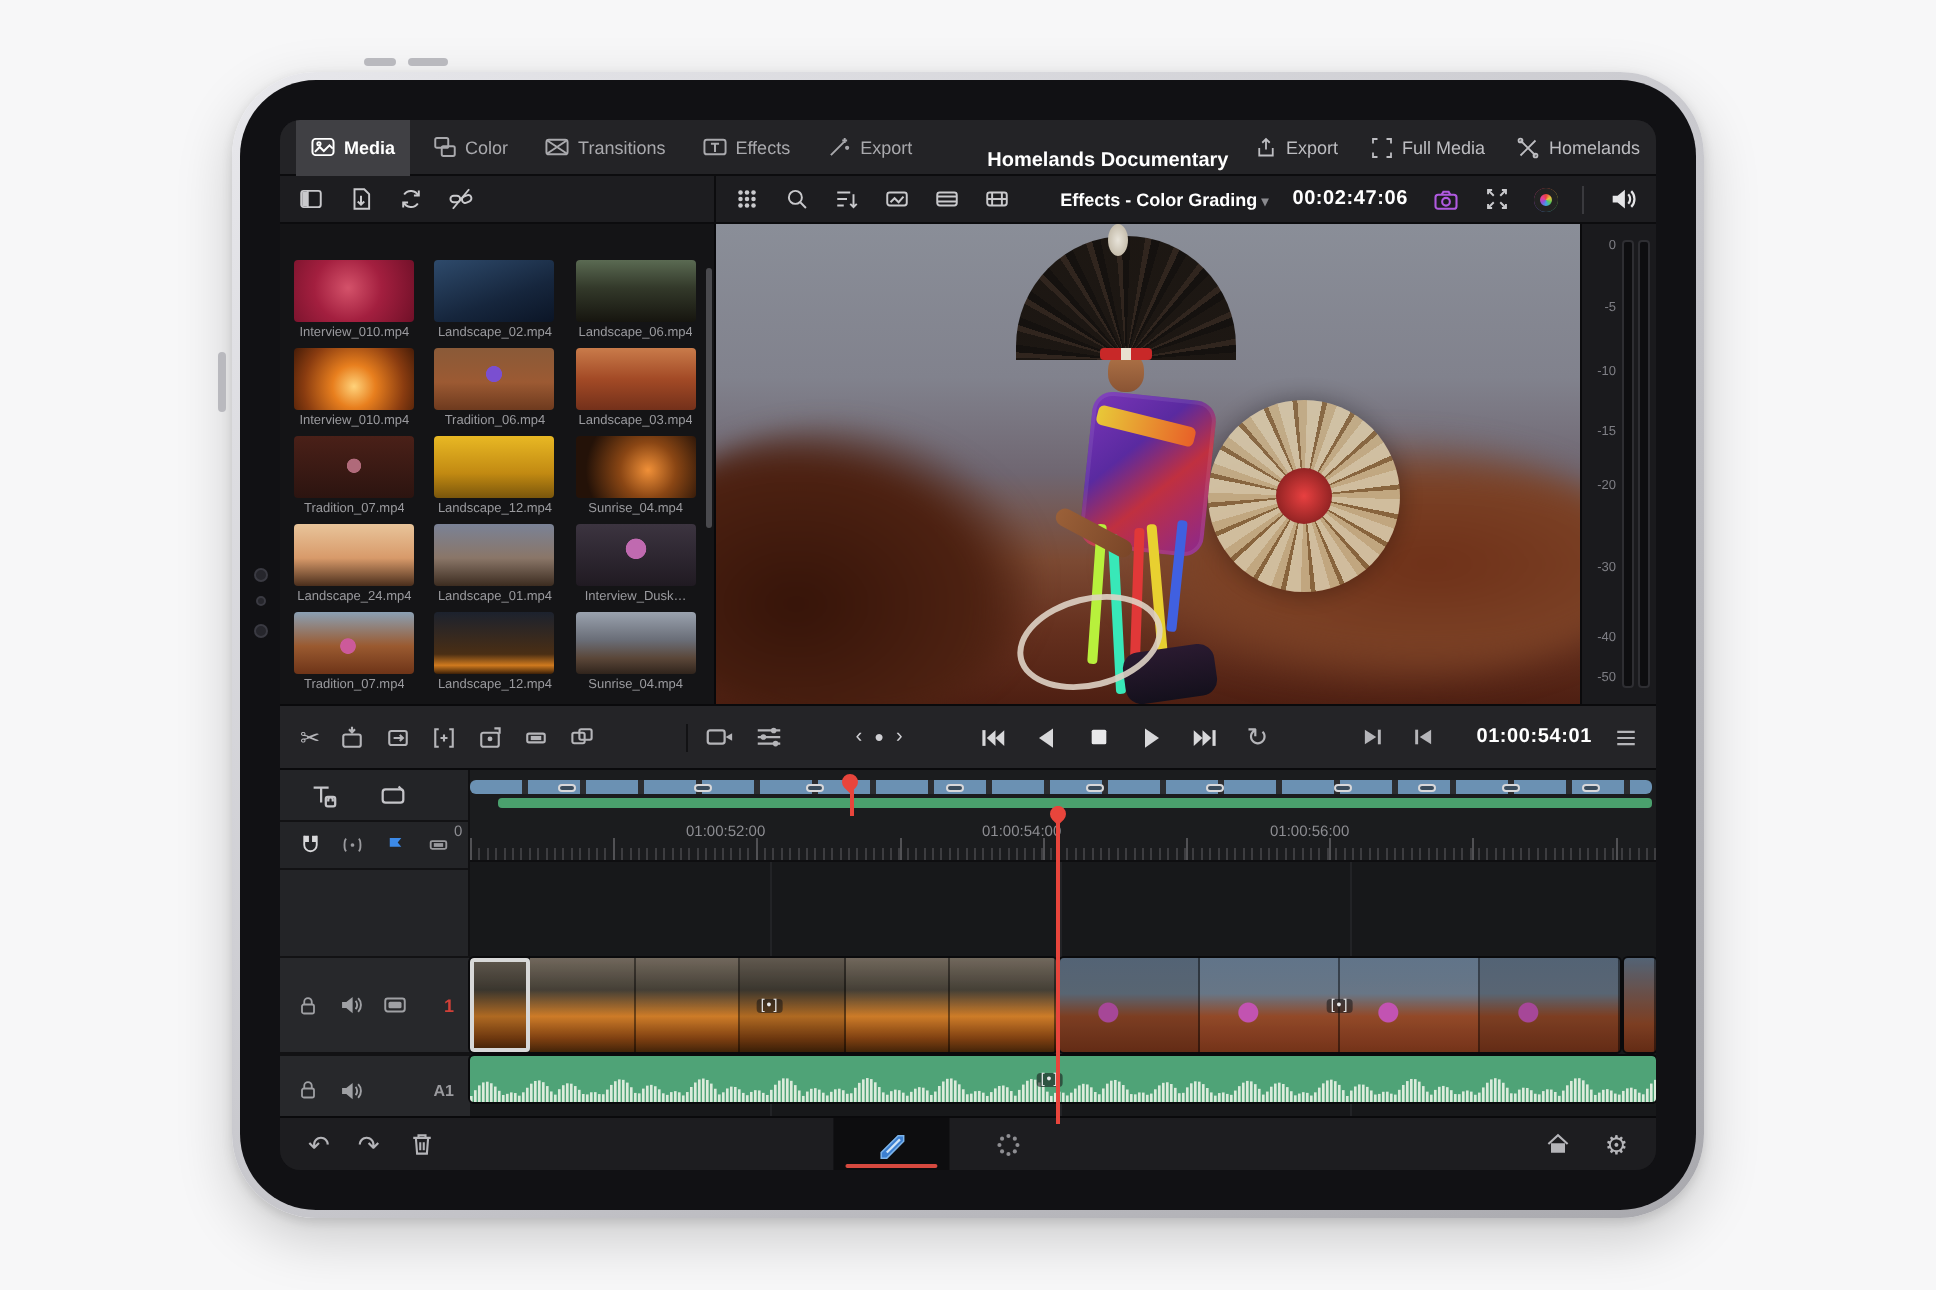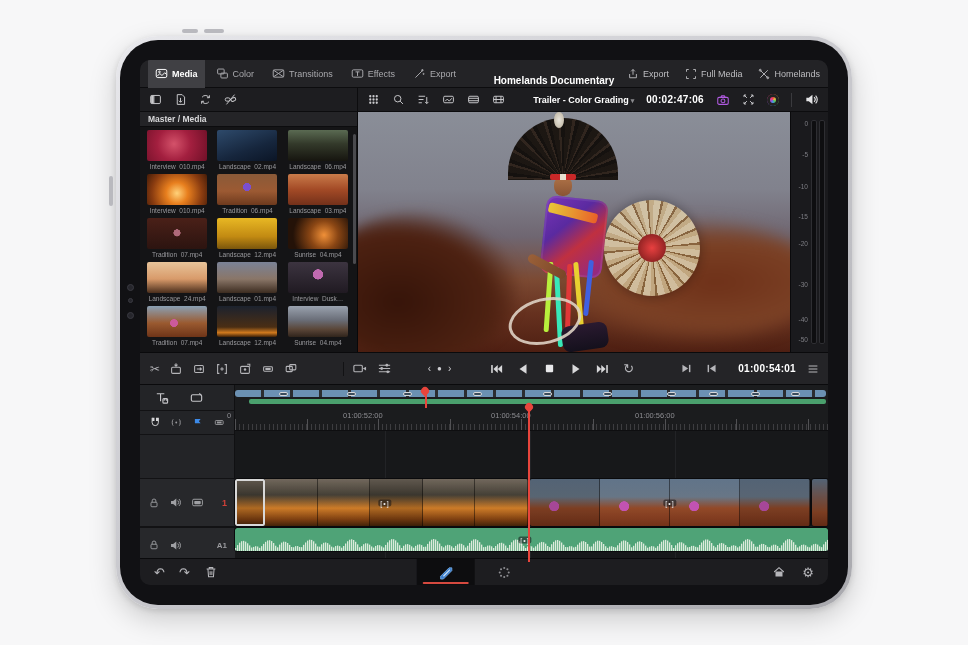--- a/index.html
+++ b/index.html
@@ -521,40 +521,39 @@
               <use href="#i-viewthumb"></use>
             </svg>
           <svg class="ic" width="13" height="13">
               <use href="#i-viewstrip"></use>
             </svg>
           <svg class="ic" width="13" height="13">
               <use href="#i-viewfilm"></use>
             </svg>
         </div>
         <div class="grp" style="margin-left:auto;">
-          <span class="tl-name"><span>Trailer - Color Grading</span><span class="caret">▾</span></span>
+          <span class="tl-name"><span>Effects - Color Grading</span><span class="caret">▾</span></span>
           <span class="tc-main">00:02:47:06</span>
           <svg class="ic" width="14" height="14" style="color:#b05ae0">
               <use href="#i-camera"></use>
             </svg>
           <svg class="ic" width="13" height="13">
               <use href="#i-fit"></use>
             </svg>
           <span class="color-wheel"></span>
           <span class="v-div"></span>
           <svg class="ic" width="15" height="15" style="color:#e4e4e6">
               <use href="#i-speaker"></use>
             </svg>
         </div>
       </div>
 
       <div class="main">
 
         <div class="bin">
-          <div class="crumb">Master / Media</div>
           <div class="grid" id="media-grid">
               <div class="clip-item">
                 <div class="thumb" style="background: radial-gradient(circle at 45% 45%, rgb(212, 82, 106) 0%, rgb(163, 31, 63) 45%, rgb(112, 16, 40) 100%);"></div>
                 <div class="clip-label">Interview_010.mp4</div>
               </div>
               <div class="clip-item">
                 <div class="thumb" style="background: linear-gradient(160deg, rgb(46, 74, 107) 0%, rgb(22, 38, 61) 60%, rgb(11, 21, 38) 100%);"></div>
                 <div class="clip-label">Landscape_02.mp4</div>
               </div>
               <div class="clip-item">

